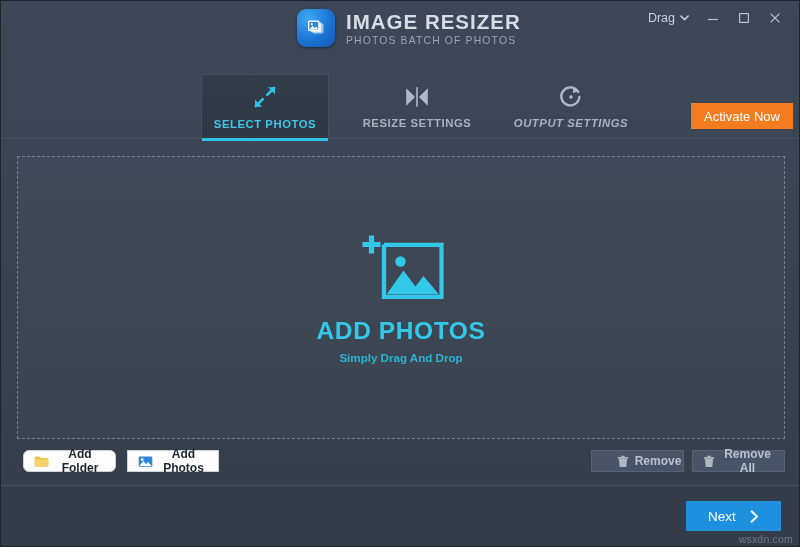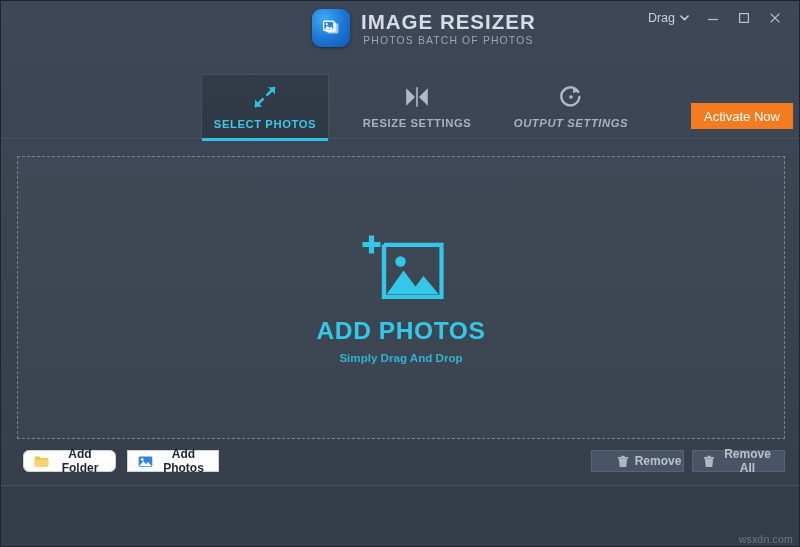--- a/index.html
+++ b/index.html
@@ -17,23 +17,22 @@
     width: 800px;
     height: 547px;
     background: linear-gradient(180deg, #3d4757 0%, #39434f 55%, #343d49 100%);
     border: 1px solid #1d242d;
     overflow: hidden;
   }
 
   
   .titlebar {
     position: absolute;
-    top: 0; left: 15px; right: 0;
+    top: 0; left: 0; right: 0;
     height: 66px;
-    text-align: center;
   }
 
   .brand {
     position: absolute;
     left: 296px;
     top: 8px;
     display: flex;
     align-items: center;
     gap: 11px;
   }
@@ -447,16 +446,24 @@
           <path d="M1.9 4.1 H10.1 L9.3 12.1 H2.7 Z" fill="#aeb7c3"></path>
         </svg>
       </span>
       <span>Remove All</span>
     </button>
 
     <div class="toolbar-rule"></div>
   </div>
 
   <div class="footer">
+    <button class="next-btn">
+      <span>Next</span>
+      <span>
+        <svg class="ic" width="9" height="13" viewBox="0 0 9 13">
+          <path d="M1.6 1.3 L7.0 6.5 L1.6 11.7" stroke="#ffffff" stroke-width="1.9" fill="none" stroke-linecap="round" stroke-linejoin="round"></path>
+        </svg>
+      </span>
+    </button>
     <div class="watermark">wsxdn.com</div>
   </div>
 
 </div>
 
 </body></html>

